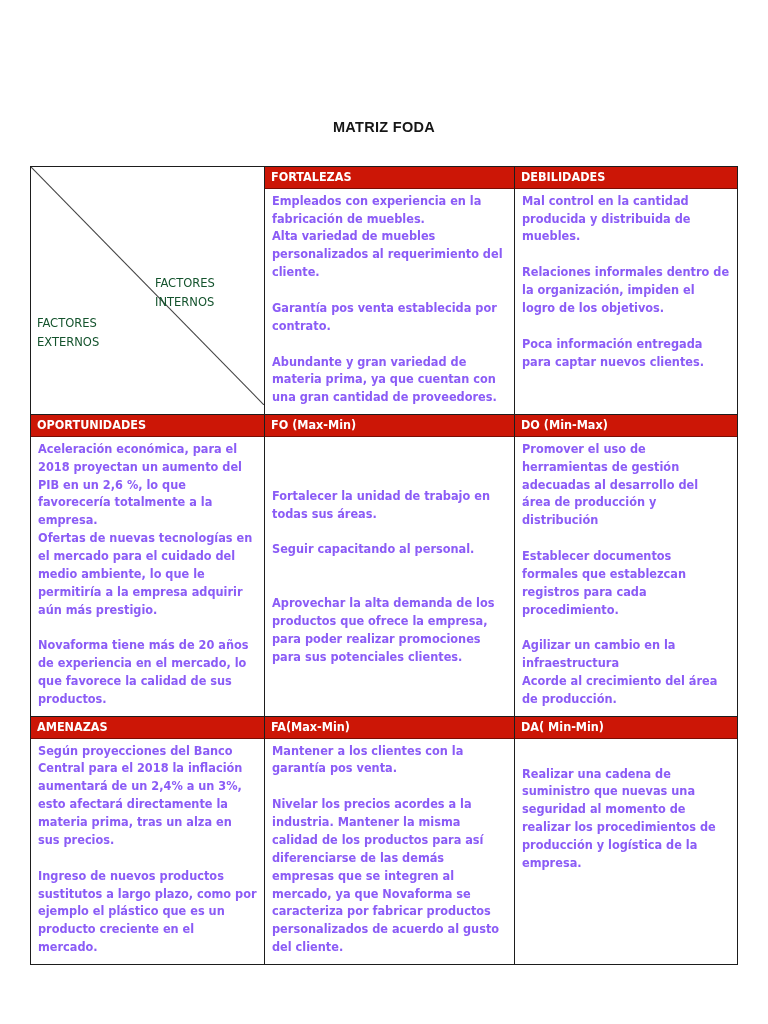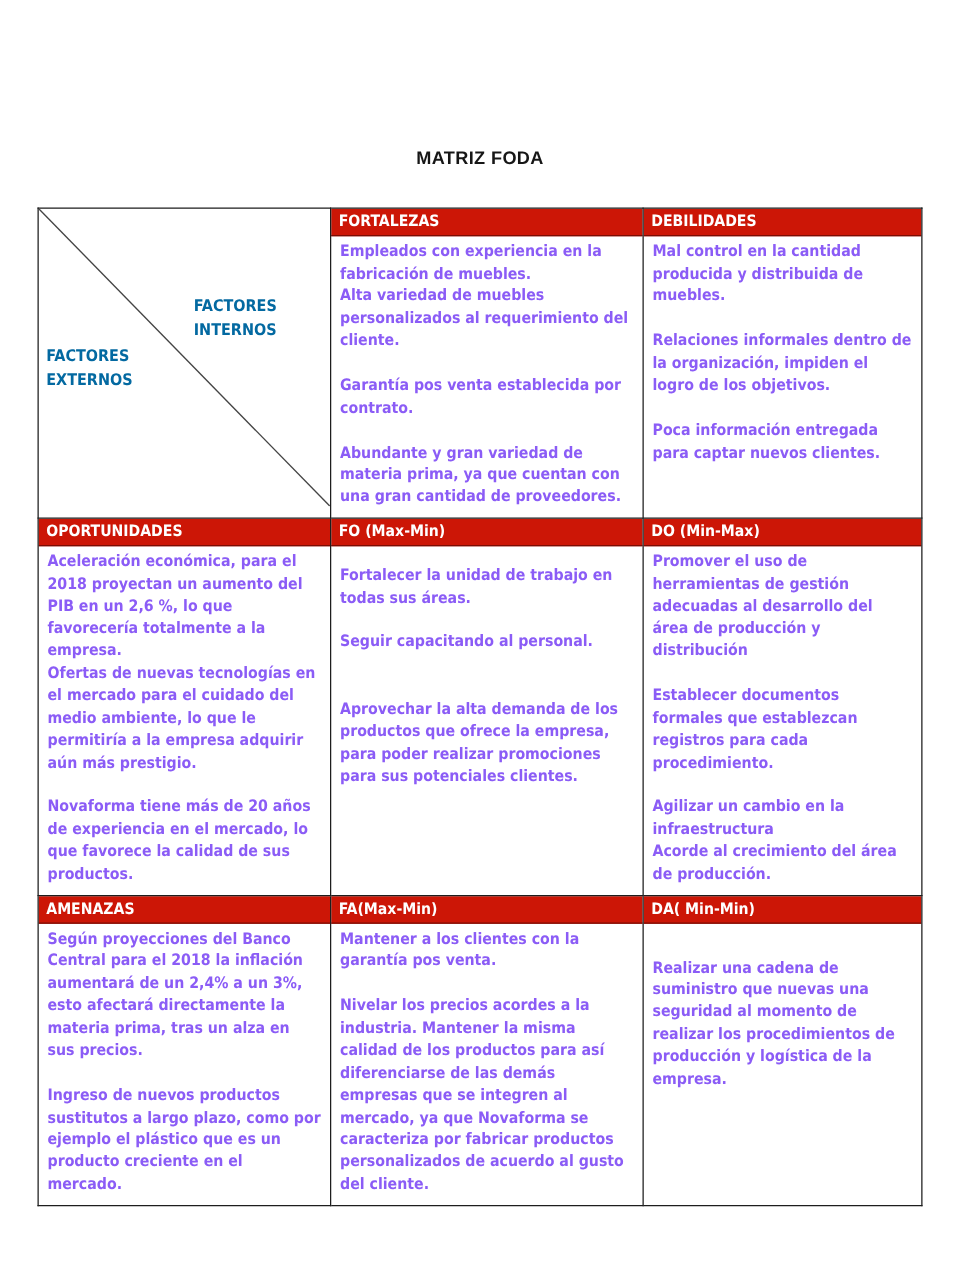--- a/index.html
+++ b/index.html
@@ -73,43 +73,44 @@
     font-family: "DejaVu Sans Condensed", "Liberation Sans Narrow", "Liberation Sans", sans-serif;
     font-size: 12.6px;
     font-weight: bold;
     line-height: 1.42;
     color: #8b5cf6;
     padding: 6px 7px 8px 7px;
     white-space: pre-line;
   }
   .body-text.tight { padding-top: 3px; }
   .body-text.pad-top-lg { padding-top: 26px; }
-  .body-text.pad-top-md { padding-top: 14px; }
+  .body-text.pad-top-md { padding-top: 14px; margin-top: 36px; }
 
   
   .corner {
     position: relative;
     height: 238px;
   }
   .corner svg {
     position: absolute;
     left: 0;
     top: 0;
     width: 100%;
     height: 100%;
     display: block;
   }
   .corner-label {
     position: absolute;
     font-family: "DejaVu Sans Condensed", "Liberation Sans Narrow", "Liberation Sans", sans-serif;
     font-size: 12.8px;
-    font-weight: bold;
+    font-weight: normal;
     line-height: 1.45;
-    color: #0369a1;
+    color: #14532d;
     white-space: pre-line;
+    margin-top: 37px;
   }
   .corner-internos {
     left: 124px;
     top: 70px;
   }
   .corner-externos {
     left: 6px;
     top: 110px;
   }
 

